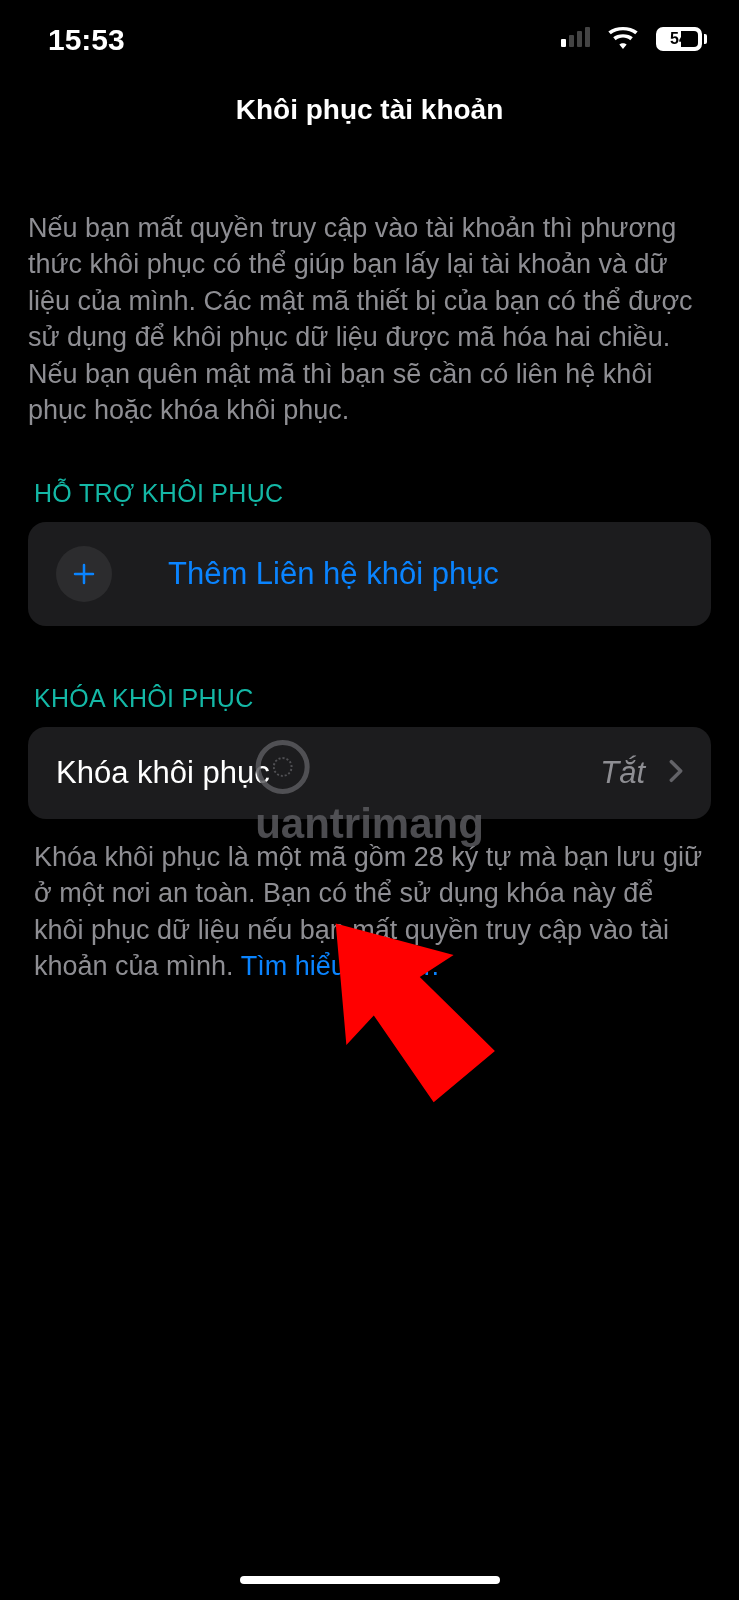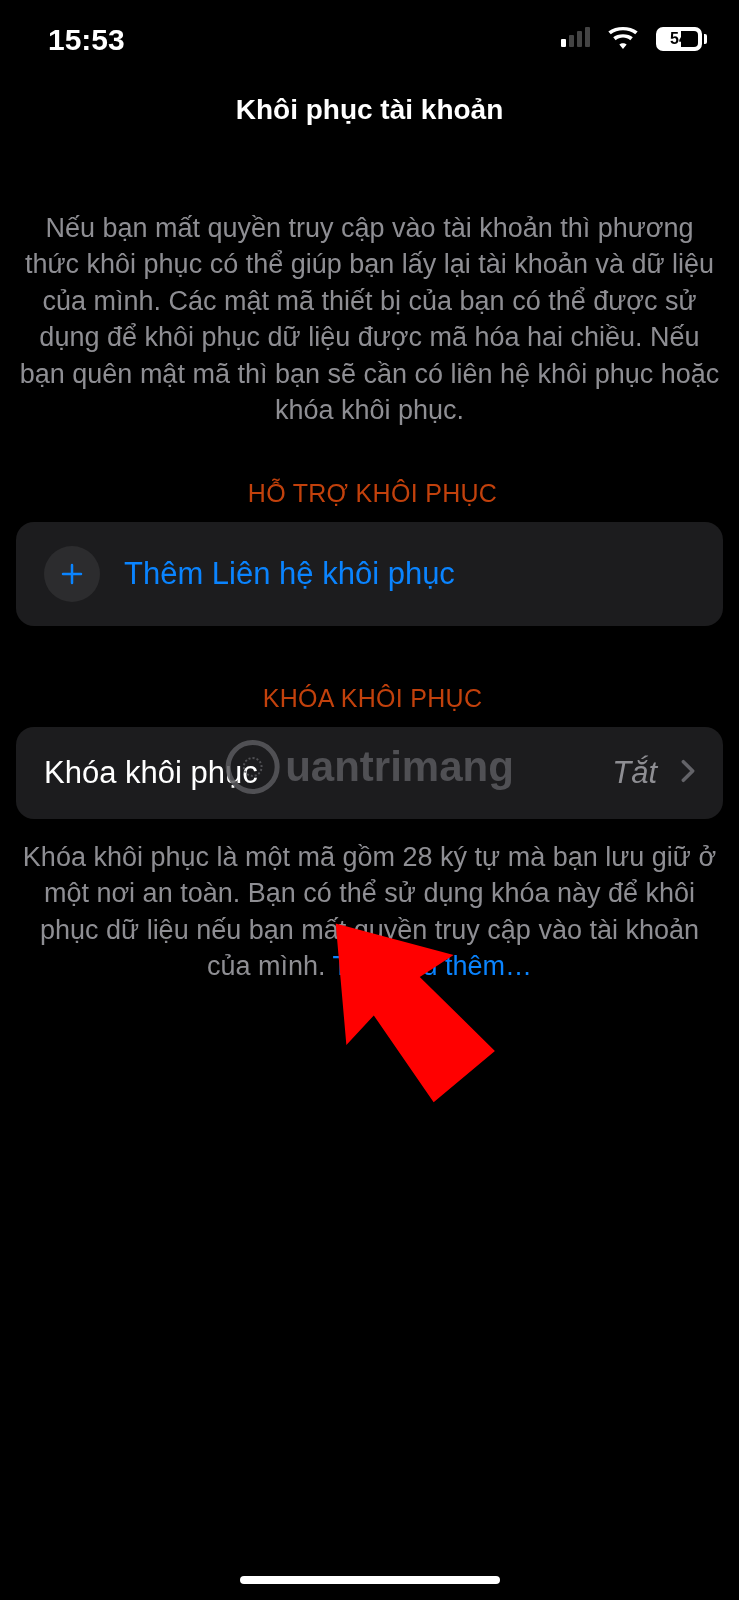--- a/index.html
+++ b/index.html
@@ -23,45 +23,45 @@
   .battery-num { position: relative; z-index:2; font-size: 16px; font-weight: 700; color:#000;}
   .battery-tip { width: 3px; height: 10px; background: #fff; border-radius: 0 2px 2px 0; margin-left: 2px; }
   
   
   .nav-header { display: flex; align-items: center; padding: 40px 20px 30px 20px; position: relative; }
   .back-btn { display: flex; align-items: center; color: #0a84ff; font-size: 32px; cursor: pointer; }
   .back-chevron { margin-right: 2px; }
   .nav-title { position: absolute; left: 50%; transform: translateX(-50%); font-size: 28px; font-weight: 600; color: #fff; }
   
   
-  .content { padding: 0 16px; text-align: center; }
+  .content { padding: 0 28px; }
   .intro { color: #8e8e93; font-size: 27px; line-height: 1.35; margin-top: 70px; margin-bottom: 50px; }
   
-  .section-header { color: #c2410c; font-size: 25px; text-transform: uppercase; margin: 16px 0 14px 6px; letter-spacing: 0.3px; }
+  .section-header { color: #14b8a6; font-size: 25px; text-transform: uppercase; margin: 16px 0 14px 6px; letter-spacing: 0.3px; }
   
   .cell-group { background: #1c1c1e; border-radius: 18px; overflow: hidden; }
   
   .add-contact-row { display: flex; align-items: center; padding: 24px 28px; cursor: pointer; }
   .plus-circle { width: 56px; height: 56px; background: #2c2c2e; border-radius: 50%; display: flex; align-items: center; justify-content: center; margin-right: 24px; flex-shrink:0;}
   .plus-circle svg { width: 24px; height: 24px; }
-  .add-label { color: #0a84ff; font-size: 31px; }
+  .add-label { color: #0a84ff; font-size: 31px; margin-left: 32px; }
   
   .footer-text { color: #8e8e93; font-size: 27px; line-height: 1.35; margin: 20px 6px 0 6px; }
   .link { color: #0a84ff; }
   
   .recovery-key-section { margin-top: 58px; }
   
   .key-row { display: flex; align-items: center; justify-content: space-between; padding: 28px 28px; cursor: pointer; }
   .key-label { font-size: 31px; color: #fff; }
   .key-right { display: flex; align-items: center; gap: 24px; font-style: italic; }
   .key-status { color: #8e8e93; font-size: 31px; }
   .chevron-r svg { width: 14px; height: 24px; }
   
   
-  .watermark { position: absolute; top: 740px; left: 50%; transform: translateX(-50%); display:flex; align-items:center; gap:6px; color: #5a5a5e; font-size: 42px; font-weight: 700; opacity: 0.85; pointer-events:none;}
+  .watermark { position: absolute; top: 740px; left: 50%; transform: translateX(-50%); display:flex; align-items:flex-start; gap:6px; color: #5a5a5e; font-size: 42px; font-weight: 700; opacity: 0.85; pointer-events:none;flex-direction:column;}
   .watermark .wm-circle { width: 54px; height: 54px; border: 5px solid #5a5a5e; border-radius: 50%; display:flex; align-items:center; justify-content:center;}
   .watermark .wm-circle-inner { width:20px; height:20px; border:2px dotted #5a5a5e; border-radius:50%;}
   
   
   .red-arrow { position: absolute; top: 880px; left: 280px; pointer-events: none; }
   
   
   .home-indicator { position: absolute; bottom: 16px; left: 50%; transform: translateX(-50%); width: 260px; height: 8px; background: #fff; border-radius: 5px; }
 </style>
 </head>

